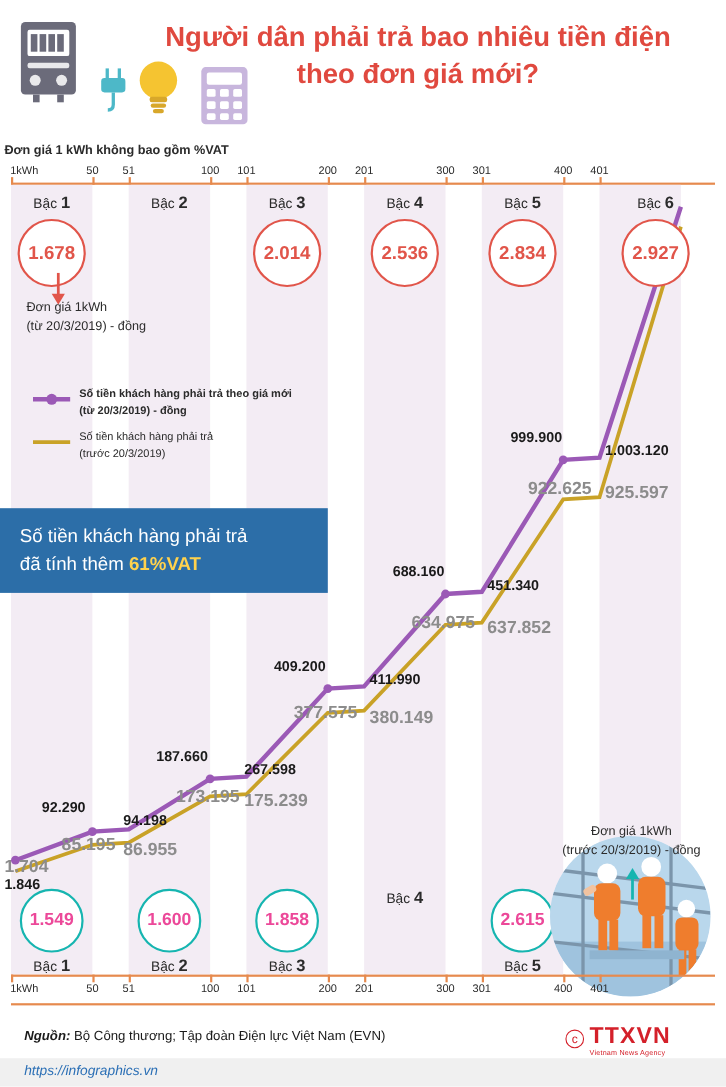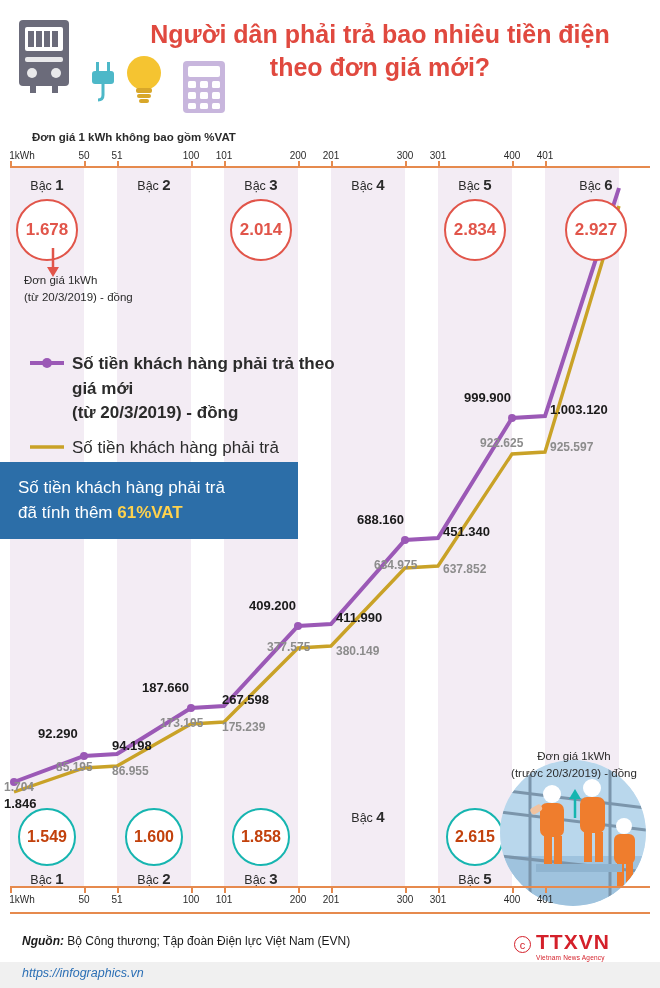--- a/index.html
+++ b/index.html
@@ -21,21 +21,21 @@
     color: #e0493f;
     font-size: 25px; font-weight: bold; line-height: 1.32;
   }
   .meter-icon { position: absolute; left: 16px; top: 18px; }
   .plug-icon { position: absolute; left: 88px; top: 62px; }
   .bulb-icon { position: absolute; left: 122px; top: 52px; }
   .calc-icon { position: absolute; left: 182px; top: 60px; }
 
   
   .sub-label {
-    position: absolute; left: 32px; top: 131px;
+    position: absolute; left: 4px; top: 131px;
     font-size: 11.5px; color: #2b2b2b; font-weight: bold; text-align: center;
   }
   .scale-top { position: absolute; left: 10px; top: 150px; width: 640px; height: 22px; }
   .scale-bot { position: absolute; left: 10px; top: 884px; width: 640px; height: 22px; }
   .scale-line {
     position: absolute; left: 0; width: 640px; height: 2px; background: #e68a4e;
   }
   .scale-top .scale-line { top: 16px; }
   .scale-bot .scale-line { top: 2px; }
   .tickmark { position: absolute; width: 2px; height: 7px; background: #e68a4e; }
@@ -60,57 +60,57 @@
   .tier-top .tier-txt b { font-size: 15px; }
   .circle-top {
     margin: 6px auto 0; width: 62px; height: 62px; border-radius: 50%;
     border: 2px solid #e1554a; color: #e1554a;
     font-size: 17px; font-weight: bold;
     display: flex; align-items: center; justify-content: center;
     background: #fff;
   }
   .circle-bot {
     margin: 0 auto 4px; width: 58px; height: 58px; border-radius: 50%;
-    border: 2px solid #16b5b0; color: #c2410c;
+    border: 2px solid #16b5b0; color: #ec4899;
     font-size: 16px; font-weight: bold;
     display: flex; align-items: center; justify-content: center;
     background: #fff;
   }
   .tier-bot { position: absolute; text-align: center; width: 92px; }
   .tier-bot .tier-txt { font-size: 12.5px; color: #2b2b2b; }
   .tier-bot .tier-txt b { font-size: 15px; }
 
   
   .ann-top {
     position: absolute; left: 24px; top: 272px;
     font-size: 11.5px; color: #2b2b2b; line-height: 1.45;
   }
   .arrow-down { position: absolute; left: 44px; top: 248px; }
 
   
   .legend { position: absolute; left: 30px; top: 352px; width: 330px; }
   .legend-row { display: flex; align-items: flex-start; margin-bottom: 10px; }
   .legend-swatch { flex: 0 0 auto; margin-top: 5px; margin-right: 8px; }
-  .legend-text { font-size: 17px; color: #2b2b2b; line-height: 1.45; }
+  .legend-text { font-size: 10px; color: #2b2b2b; line-height: 1.45; }
   .legend-text.bold { font-weight: bold; }
 
   
   .note-box {
     position: absolute; left: 0px; top: 462px; width: 298px; padding: 14px 10px 14px 18px;
     background: #2c6ea8; color: #fff; font-size: 17px; line-height: 1.45;
   }
   .note-box .hl { color: #ffd24d; font-weight: bold; }
 
   
   .vlabel {
     position: absolute; font-size: 13px; font-weight: bold; color: #1a1a1a;
     white-space: nowrap;
   }
   .vlabel.old {
-    font-weight: bold; color: #8c8c8c; font-size: 12px;
+    font-weight: bold; color: #8c8c8c; font-size: 16px;
   }
 
   
   .photo {
     position: absolute; left: 500px; top: 592px; width: 146px; height: 146px;
     border-radius: 50%; overflow: hidden; background: #cfe3f2;
   }
   .ann-bot {
     position: absolute; left: 498px; top: 748px; width: 152px; text-align: center;
     font-size: 11.5px; color: #2b2b2b; line-height: 1.45;
@@ -266,20 +266,21 @@
     </div>
     <div class="tier-top" style="left:108px; top:8px;">
       <div class="tier-txt"><span>Bậc</span> <b>2</b></div>
     </div>
     <div class="tier-top" style="left:215px; top:8px;">
       <div class="tier-txt"><span>Bậc</span> <b>3</b></div>
       <div class="circle-top">2.014</div>
     </div>
     <div class="tier-top" style="left:322px; top:8px;">
       <div class="tier-txt"><span>Bậc</span> <b>4</b></div>
+      <div class="circle-top">2.536</div>
     </div>
     <div class="tier-top" style="left:429px; top:8px;">
       <div class="tier-txt"><span>Bậc</span> <b>5</b></div>
       <div class="circle-top">2.834</div>
     </div>
     <div class="tier-top" style="left:550px; top:8px;">
       <div class="tier-txt"><span>Bậc</span> <b>6</b></div>
       <div class="circle-top">2.927</div>
     </div>
 

